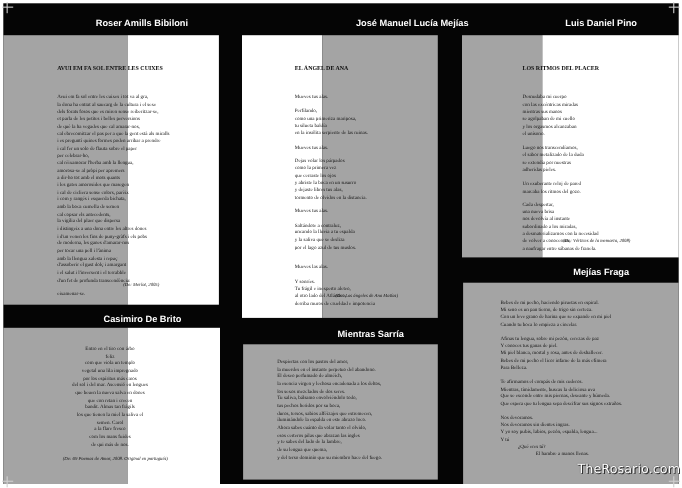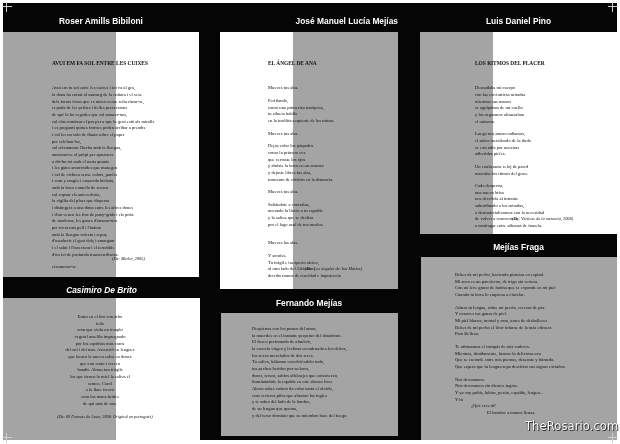--- a/index.html
+++ b/index.html
@@ -3,21 +3,21 @@
 <meta charset="utf-8">
 <style>
   html, body { margin:0; padding:0; }
   body { width:620px; height:444px; background:#ffffff; position:relative; overflow:hidden;
          font-family:"Liberation Serif", serif; }
   .abs { position:absolute; }
   .blk { background:#050505; }
   .gray { background:#a4a4a4; }
   .white { background:#ffffff; }
   .hdr { position:absolute; color:#ffffff; font-family:"Liberation Sans", sans-serif; font-weight:bold;
-         font-size:8.4px; text-align:center; }
+         font-size:8.4px; text-align:center;margin-left:28px; }
   .poem { position:absolute; color:#111; font-size:4.6px; line-height:6.65px; white-space:pre; }
   .poem .ttl { font-weight:bold; font-size:5.4px; display:block; margin-bottom:5px; }
   .poem .ln { display:block; }
   .poem .gap { display:block; height:6px; }
   .src { position:absolute; font-style:italic; font-size:4.3px; color:#111; white-space:pre; }
   .wm { position:absolute; font-family:"DejaVu Sans", sans-serif; color:#ffffff; font-size:11.5px;
         text-shadow:0 0 1px #222, 1px 1px 0 #333; letter-spacing:0.1px; }
   .mark { position:absolute; width:10px; height:10px; }
   .mark:before, .mark:after { content:""; position:absolute; background:#cfcfcf; }
   .mark:before { left:4px; top:0; width:1px; height:10px; }
@@ -30,36 +30,36 @@
 
 <div class="abs gray" style="left:3px; top:32px; width:113px; height:245px;"></div>
 <div class="abs white" style="left:116px; top:32px; width:83px; height:245px;"></div>
 <div class="hdr" style="left:3px; top:16px; width:196px;">Roser Amills Bibiloni</div>
 <div class="poem" style="left:52px; top:47px;">
   <span class="ttl">AVUI EM FA SOL ENTRE LES CUIXES</span>
   <div id="roser-lines"><span class="ln">Avui em fa sol entre les cuixes i tot va al gra,</span><span class="ln">la dona ha entrat al saucarg de la cultura i el sexe</span><span class="ln">dels forats fosos que es miren sense reiberitzar-se,</span><span class="ln">et parla de les petites i belles perversions</span><span class="ln">de què la ha vegades que cal amarar-nos,</span><span class="ln">cal ebrecomitzar el pas per a que la gent està als miralls</span><span class="ln">i es preguntí quines formes poden arribar a prendre</span><span class="ln">i cal fer un solo de flauta sobre el paper</span><span class="ln">per celebrar-ho,</span><span class="ln">cal rèixamorar l'herba amb la llengua,</span><span class="ln">amorosa-se al pròpi per apremers</span><span class="ln">a dir-ho tot amb el mots quants</span><span class="ln">i les gates amorosides que masegen</span><span class="ln">i cal de cicliera sense colors, parèix</span><span class="ln">i com y rangés i esquerda bichata,</span><span class="ln">amb la boca cumella de semen</span><span class="ln">cal copsar els antecedents,</span><span class="ln">la vigília del plaer que dispersa</span><span class="ln">i distingeix a una dona entre les altres dones</span><span class="ln">i d'un venen les fins de puny-gràfs i els pobs</span><span class="ln">de moderna, les ganes d'amarar-nos</span><span class="ln">per tocar una pell i l'ànima</span><span class="ln">amb la llengua xalesta i repuç</span><span class="ln">d'assoberir el gust dolç i amargant</span><span class="ln">i el salut i l'inversent i el terrabble</span><span class="ln">d'un fet de profunda transcendència:</span><span class="gap"></span><span class="ln">eixamenar-se.</span></div>
 </div>
 <div class="src" style="left:112px; top:113px; top:113px; margin-top:0; top:114px; top:114px; top:114px; top:114px; top:114px; top:114px; top:114px; top:114px; top:114px; top:114px; top:114px; top:114px; top:114px; top:114px; top:114px; top:114px; top:114px; top:114px; top:114px; top:114px; top:114px; top:114px; top:114px; top:114px; top:114px; top:114px; top:114px; top:114px; top:114px; top:114px; top:114px; top:114px; top:114px; top:114px; top:114px; top:114px; top:114px; top:114px; top:114px; top:114px; top:114px; top:114px; top:114px; top:114px; top:114px; top:114px; top:114px; top:114px; top:114px; top:114px; top:114px; top:114px; top:114px; top:114px; top:114px; top:114px; top:114px; top:114px; top:114px; top:114px; top:114px; top:256px;">(De: Merlot, 2005)</div>
 
-<div class="hdr" style="left:3px; top:285px; width:197px;font-style:italic;">Casimiro De Brito</div>
+<div class="hdr" style="left:3px; top:285px; width:197px;">Casimiro De Brito</div>
 <div class="abs gray" style="left:3px; top:298px; width:113px; height:142px;"></div>
 <div class="abs white" style="left:116px; top:298px; width:84px; height:142px;"></div>
 <div class="poem" id="casimiro-lines" style="left:20px; top:314px; width:160px; text-align:center;"><span class="ln">Entro en el tiro con árbo</span><span class="ln">feliz</span><span class="ln">com que viola un templo</span><span class="ln">vegetal una lila impregnado</span><span class="ln">por los espíritus más caros</span><span class="ln">del sol i del mar. Ascensió en lengues</span><span class="ln">que beuen la nueva salva en dones</span><span class="ln">que con retan i crecen</span><span class="ln">bandit. Almas tan frágils</span><span class="ln">los que tienen la miel la saliva el</span><span class="ln">semen. Carol</span><span class="ln">a la flare fresco</span><span class="ln">com los mans fuides</span><span class="ln">de qui más de nos.</span></div>
 <div class="src" style="left:57px; top:414px;">(De: 69 Poemas de Amor, 2008. Original en portugués)</div>
 
 <div class="abs white" style="left:220px; top:32px; width:73px; height:257px;"></div>
 <div class="abs gray" style="left:293px; top:32px; width:105px; height:257px;"></div>
 <div class="hdr" style="left:220px; top:16px; width:178px;text-align:right;">José Manuel Lucía Mejías</div>
 <div class="poem" style="left:268px; top:47px;">
   <span class="ttl">EL ÁNGEL DE ANA</span>
   <div id="jose-lines"><span class="ln">Mueves tus alas.</span><span class="gap"></span><span class="ln">Perfilando,</span><span class="ln">como una primeriza mariposa,</span><span class="ln">tu silueta baldía</span><span class="ln">en la insólita serpiente de las ruinas.</span><span class="gap"></span><span class="ln">Mueves tus alas.</span><span class="gap"></span><span class="ln">Dejas volar los párpados</span><span class="ln">como la primera vez</span><span class="ln">que cerraste los ojos</span><span class="ln">y abriste la boca en un susurro</span><span class="ln">y dejaste libres tus alas,</span><span class="ln">tormento de olvidos en la distancia.</span><span class="gap"></span><span class="ln">Mueves tus alas.</span><span class="gap"></span><span class="ln">Saltándote a contraluz,</span><span class="ln">uncando la lluvia a tu espalda</span><span class="ln">y la saliva que se desliza</span><span class="ln">por el lago azul de tus muslos.</span><span class="gap"></span><span class="gap"></span><span class="ln">Mueves las alas.</span><span class="gap"></span><span class="ln">Y sonríes.</span><span class="ln">Tu frágil e inexperto aleteo,</span><span class="ln">al otro lado del Atlántico,</span><span class="ln">derriba muros de crueldad e impotencia</span></div>
 </div>
 <div class="src" style="left:305px; top:266px;">(De: Los ángeles de Ana Matías)</div>
 
-<div class="hdr" style="left:220px; top:298px; width:178px;">Fernando Mejías</div>
+<div class="hdr" style="left:220px; top:298px; width:178px;">Mientras Sarría</div>
 <div class="abs gray" style="left:221px; top:313px; width:177px; height:123px;"></div>
 <div class="poem" id="fernando-lines" style="left:252px; top:326px;"><span class="ln">Despiertas con los pastos del amor,</span><span class="ln">la muerdes en el instante perpetuo del abandono.</span><span class="ln">El deseo perfumado de alméich,</span><span class="ln">la esencia virgen y lechosa encadenada a los deltos,</span><span class="ln">los sexos mezclados de dos seres.</span><span class="ln">Tu saliva, bálsamo envolviéndolo todo,</span><span class="ln">tus pechos heridos por su boca,</span><span class="ln">duros, tersos, sabios alféizajes que estremecen,</span><span class="ln">iluminándole la espalda en este abrazo loco.</span><span class="ln">Ahora sabes cuánto da volar tanto el olvido,</span><span class="ln">esos certeros pilas que abrazan las ingles</span><span class="ln">y te sabes del lado de la lambre,</span><span class="ln">de su lengua que quema,</span><span class="ln">y del terso dominio que su miembro hace del fuego.</span></div>
 
 <div class="abs gray" style="left:420px; top:32px; width:73px; height:202px;"></div>
 <div class="abs white" style="left:493px; top:32px; width:124px; height:202px;"></div>
 <div class="hdr" style="left:420px; top:16px; width:197px;">Luis Daniel Pino</div>
 <div class="poem" style="left:475px; top:47px;">
   <span class="ttl">LOS RITMOS DEL PLACER</span>
   <div id="luis-lines"><span class="ln">Desnudaba mi cuerpo</span><span class="ln">con las excéntricas miradas</span><span class="ln">mientras sus manos</span><span class="ln">se agolpaban de mi cuello</span><span class="ln">y los orgasmos alcanzaban</span><span class="ln">el unísono.</span><span class="gap"></span><span class="ln">Luego nos transcendíamos,</span><span class="ln">el sabor metalizado de la duda</span><span class="ln">se extendía por nuestras</span><span class="ln">adheridas pieles.</span><span class="gap"></span><span class="ln">Un exuberante reloj de pared</span><span class="ln">marcaba los ritmos del gozo.</span><span class="gap"></span><span class="ln">Cada despertar,</span><span class="ln">una nueva brisa</span><span class="ln">nos devolvía al instante</span><span class="ln">subordinado a los miradas,</span><span class="ln">a desmaterializarnos con la necesidad</span><span class="ln">de volver a conocernos,</span><span class="ln">a naufragar entre sábanas de franela.</span></div>
 </div>

